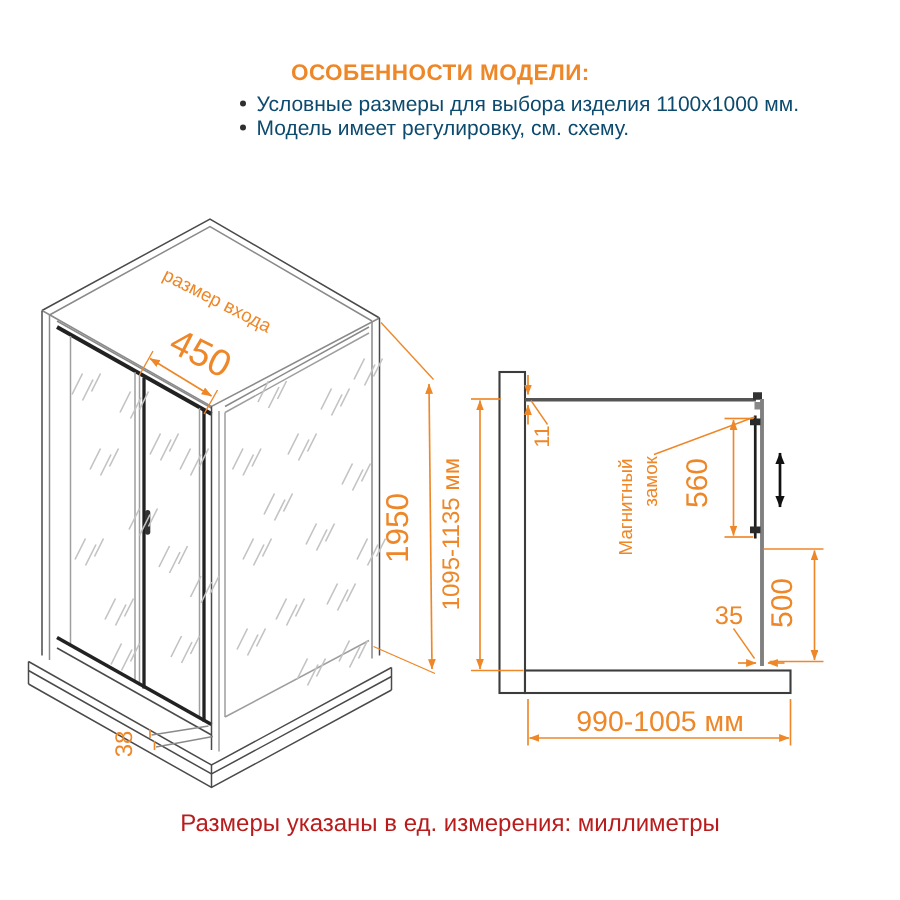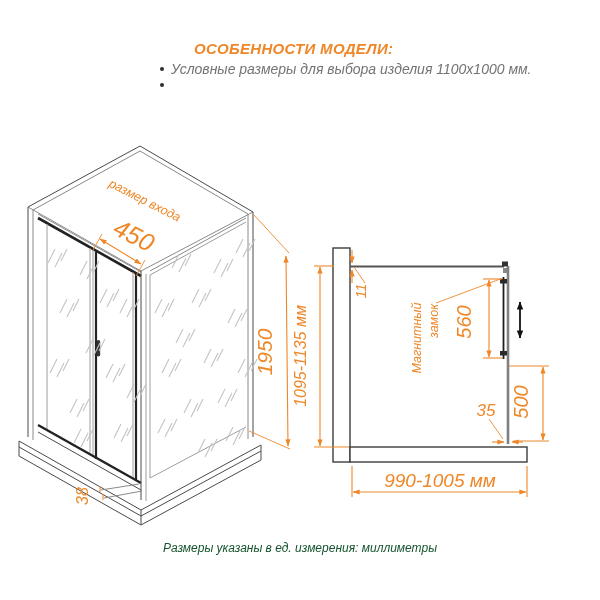--- a/index.html
+++ b/index.html
@@ -1,31 +1,31 @@
 <!DOCTYPE html>
 <html><head>
 <meta charset="utf-8">
 <style>
   html,body{margin:0;padding:0;background:#ffffff;}
   body{width:600px;height:600px;position:relative;overflow:hidden;
        font-family:"Liberation Sans", sans-serif;}
-  .canvas{position:absolute;inset:0;background:#fff;font-style:italic;}
+  .canvas{position:absolute;inset:0;background:#fff;}
 
   
   .hdr-title{position:absolute;left:194px;top:40px;font-size:15px;font-weight:bold;
              color:#EE8728;letter-spacing:.3px;white-space:nowrap;}
   .bullets{position:absolute;left:160px;top:61px;width:412px;}
   .bullet{display:flex;align-items:flex-start;}
   .bullet .dot{flex:0 0 auto;width:4px;height:4px;border-radius:50%;
                background:#2f2f2f;margin:6px 7px 0 0;}
-  .bullet .btxt{font-size:14px;line-height:16.4px;color:#737373;}
+  .bullet .btxt{font-size:14px;line-height:16.4px;color:#0c4a6e;}
 
   
   .footer{position:absolute;left:0;right:0;top:541px;text-align:center;
-          font-size:12px;color:#14532d;}
+          font-size:16px;color:#b91c1c;}
 
   
   svg{position:absolute;left:0;top:0;}
   .ln-d{stroke:#222;fill:none;}
   .ln-m{stroke:#4a4a4a;fill:none;stroke-width:1;}
   .ln-g{stroke:#8a8a8a;fill:none;stroke-width:1;}
   .ln-l{stroke:#9e9e9e;fill:none;stroke-width:1;}
   .hatch{stroke:#c3c3c3;stroke-width:1.1;fill:none;}
   .dim{stroke:#EE8728;stroke-width:1.1;fill:none;}
   .dimthin{stroke:#EE8728;stroke-width:.9;fill:none;}
@@ -42,20 +42,21 @@
 
   <div class="hdr-title">ОСОБЕННОСТИ МОДЕЛИ:</div>
 
   <div class="bullets">
     <div class="bullet">
       <span class="dot"></span>
       <span class="btxt">Условные размеры для выбора изделия 1100х1000 мм.</span>
     </div>
     <div class="bullet">
       <span class="dot"></span>
+      <span class="btxt">Модель имеет регулировку, см. схему.</span>
     </div>
   </div>
 
   <svg width="600" height="600" viewBox="0 0 600 600">
     <defs>
       <marker id="ao" markerUnits="userSpaceOnUse" markerWidth="8" markerHeight="6" refX="6.6" refY="2.6" orient="auto">
         <path d="M0,0 L7,2.6 L0,5.2 z" fill="#EE8728"></path>
       </marker>
       <marker id="aor" markerUnits="userSpaceOnUse" markerWidth="8" markerHeight="6" refX="6.6" refY="2.6" orient="auto-start-reverse">
         <path d="M0,0 L7,2.6 L0,5.2 z" fill="#EE8728"></path>

